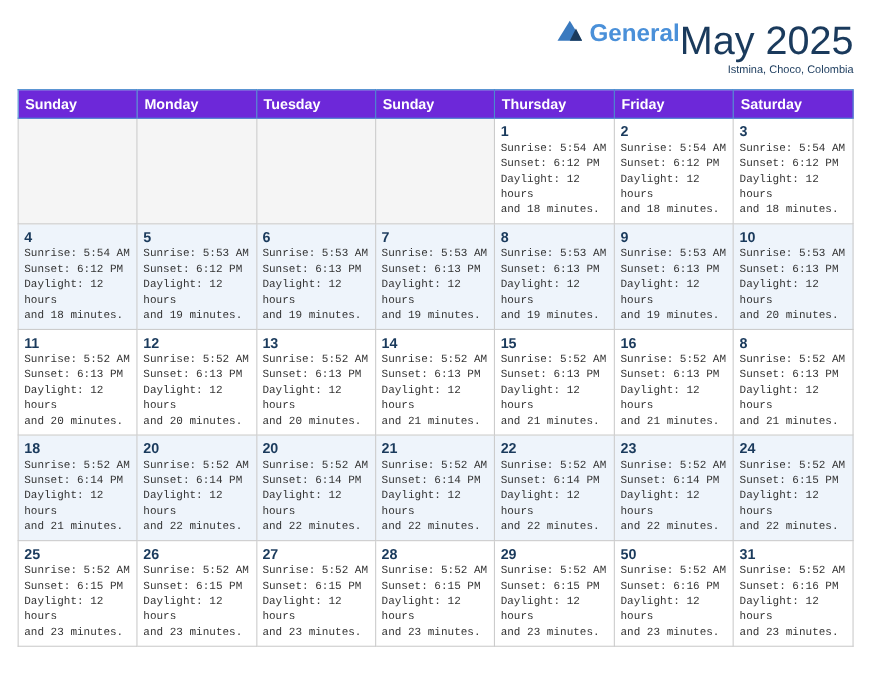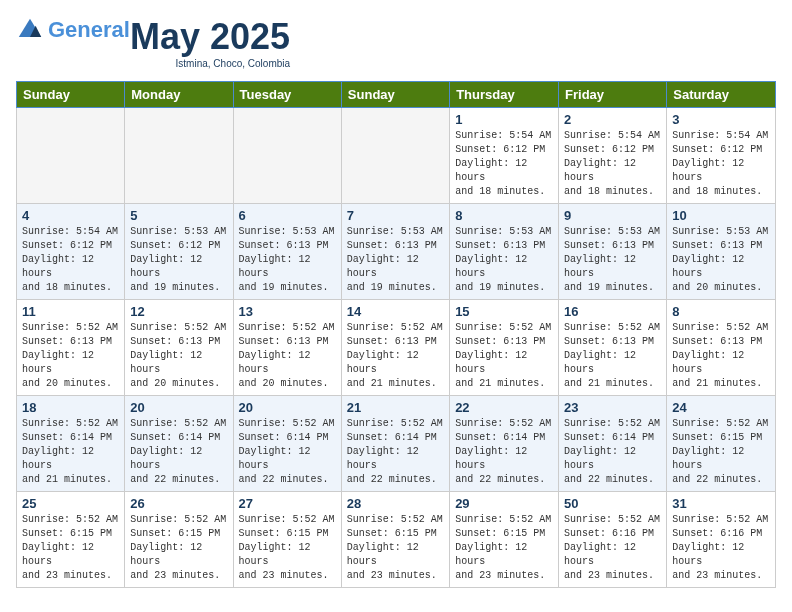--- a/index.html
+++ b/index.html
@@ -5,21 +5,21 @@
     * { box-sizing: border-box; margin: 0; padding: 0; }
     body {
       font-family: Arial, sans-serif;
       background: #fff;
       width: 792px;
       min-height: 612px;
       padding: 16px;
     }
     .header {
       display: flex;
-      justify-content: flex-start;
+      justify-content: flex-end;
       align-items: flex-start;
       margin-bottom: 12px;
     }
     .logo {
       display: flex;
       align-items: center;
     }
     .logo-text {
       font-size: 22px;
       font-weight: bold;
@@ -32,34 +32,34 @@
     .logo-icon {
       width: 28px;
       height: 28px;
       margin-right: 4px;
     }
     .title-block {
       text-align: right;
     }
     .month-title {
       font-size: 36px;
-      font-weight: bold;
+      font-weight: normal;
       color: #1a3a5c;
     }
     .location {
       font-size: 10px;
       color: #1a3a5c;
     }
     .calendar {
       width: 100%;
       border-collapse: collapse;
       border: 1px solid #ccc;
     }
     .calendar th {
-      background: #4d7c0f;
+      background: #6d28d9;
       color: #fff;
       font-size: 13px;
       font-weight: bold;
       text-align: left;
       padding: 5px 6px;
       border: 1px solid #4a8acf;
     }
     .calendar td {
       vertical-align: top;
       border: 1px solid #ccc;

